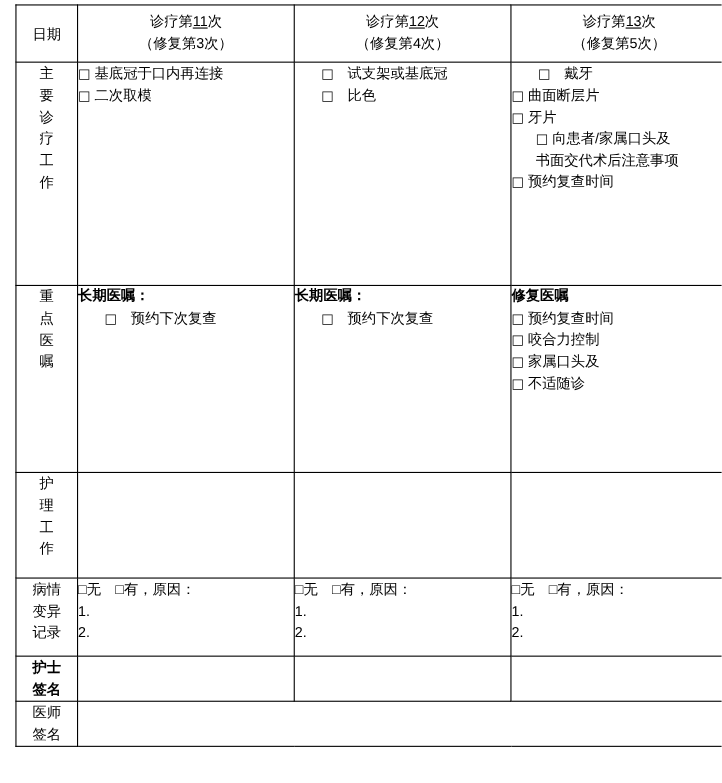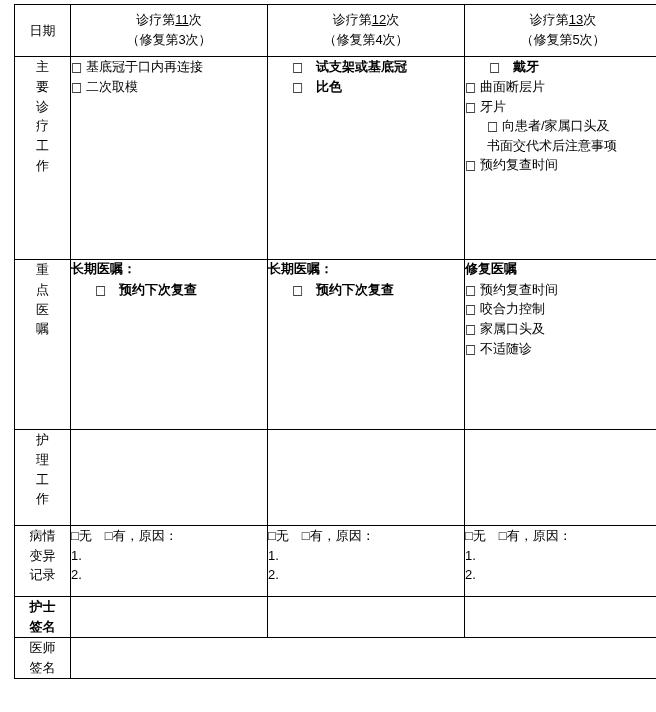--- a/index.html
+++ b/index.html
@@ -77,21 +77,21 @@
   
   .item {
     display: block;
     white-space: nowrap;
     line-height: 1.48;
   }
   .cb {
     font-family: "DejaVu Sans", sans-serif;
     font-size: 12px;
   }
-  .ind1 { padding-left: 24px; font-weight: bold; }
+  .ind1 { padding-left: 24px; }
   .ind2 { padding-left: 22px; }
   .cont { padding-left: 22px; display:block; line-height:1.48; }
   .gap { display: inline-block; width: 9px; }
   .ordhead {
     display: block;
     font-weight: bold;
     line-height: 1.5;
     white-space: nowrap;
     font-family: Liberation Mono, monospace;
   }

